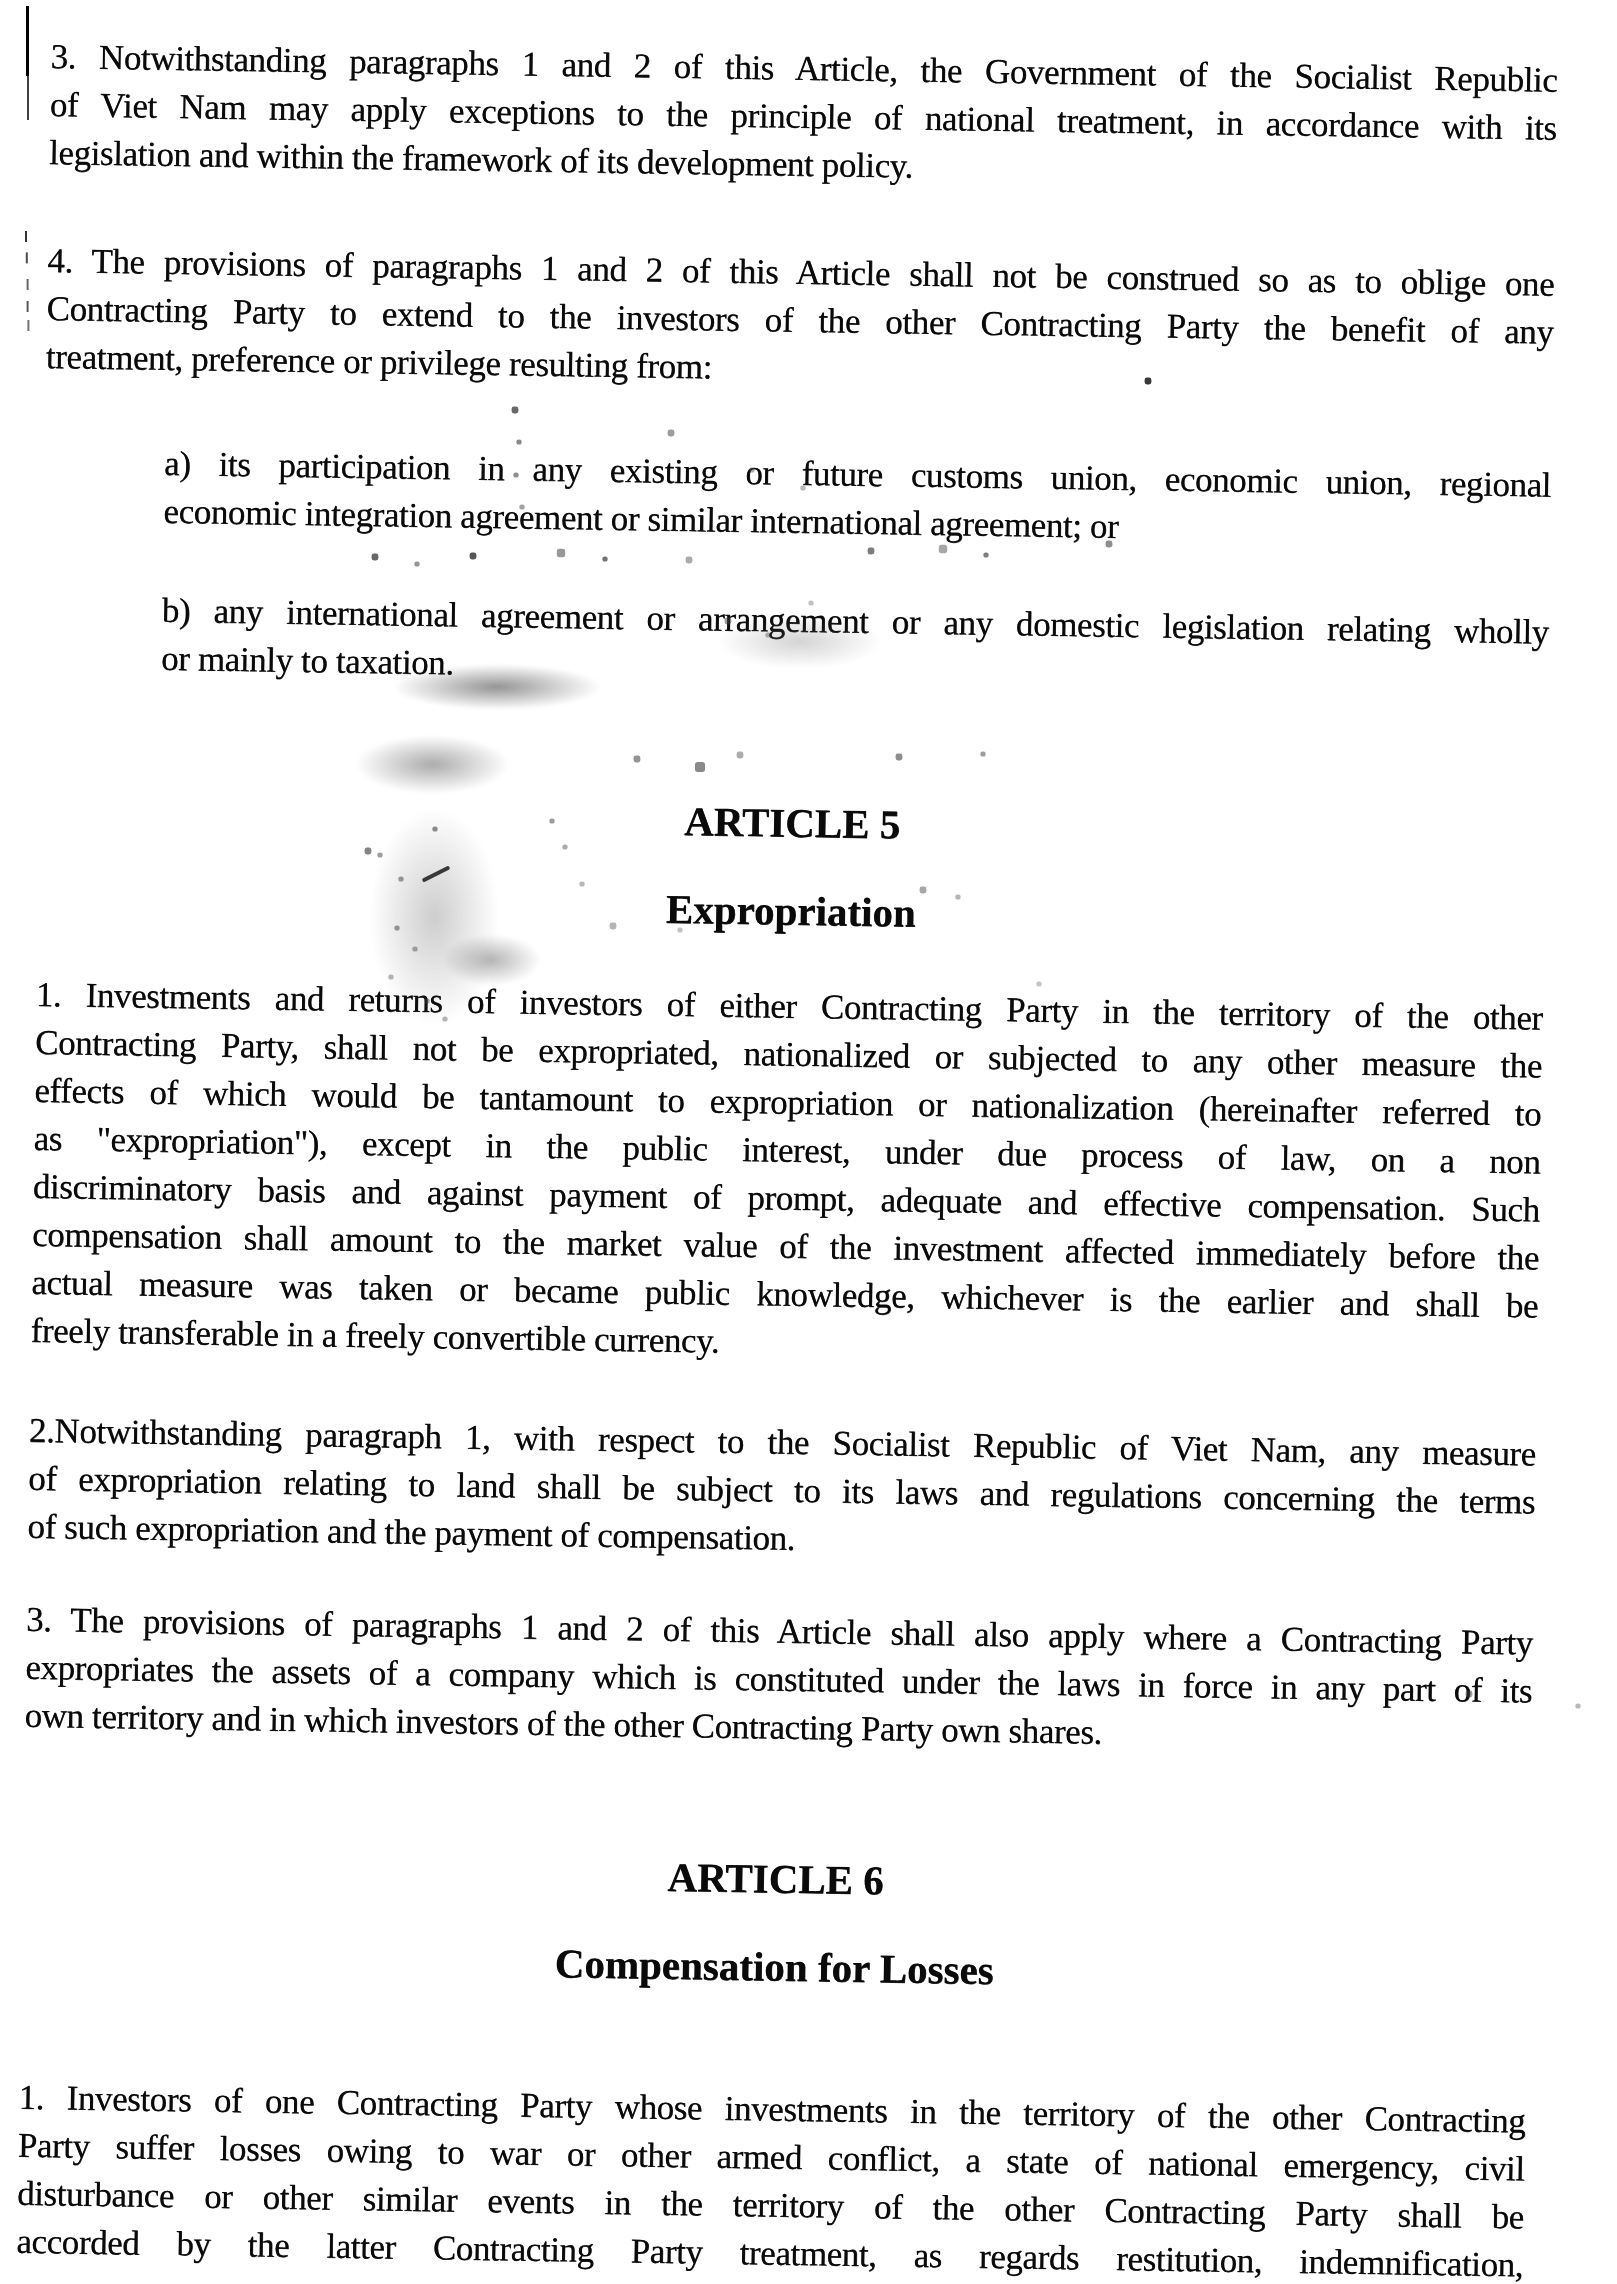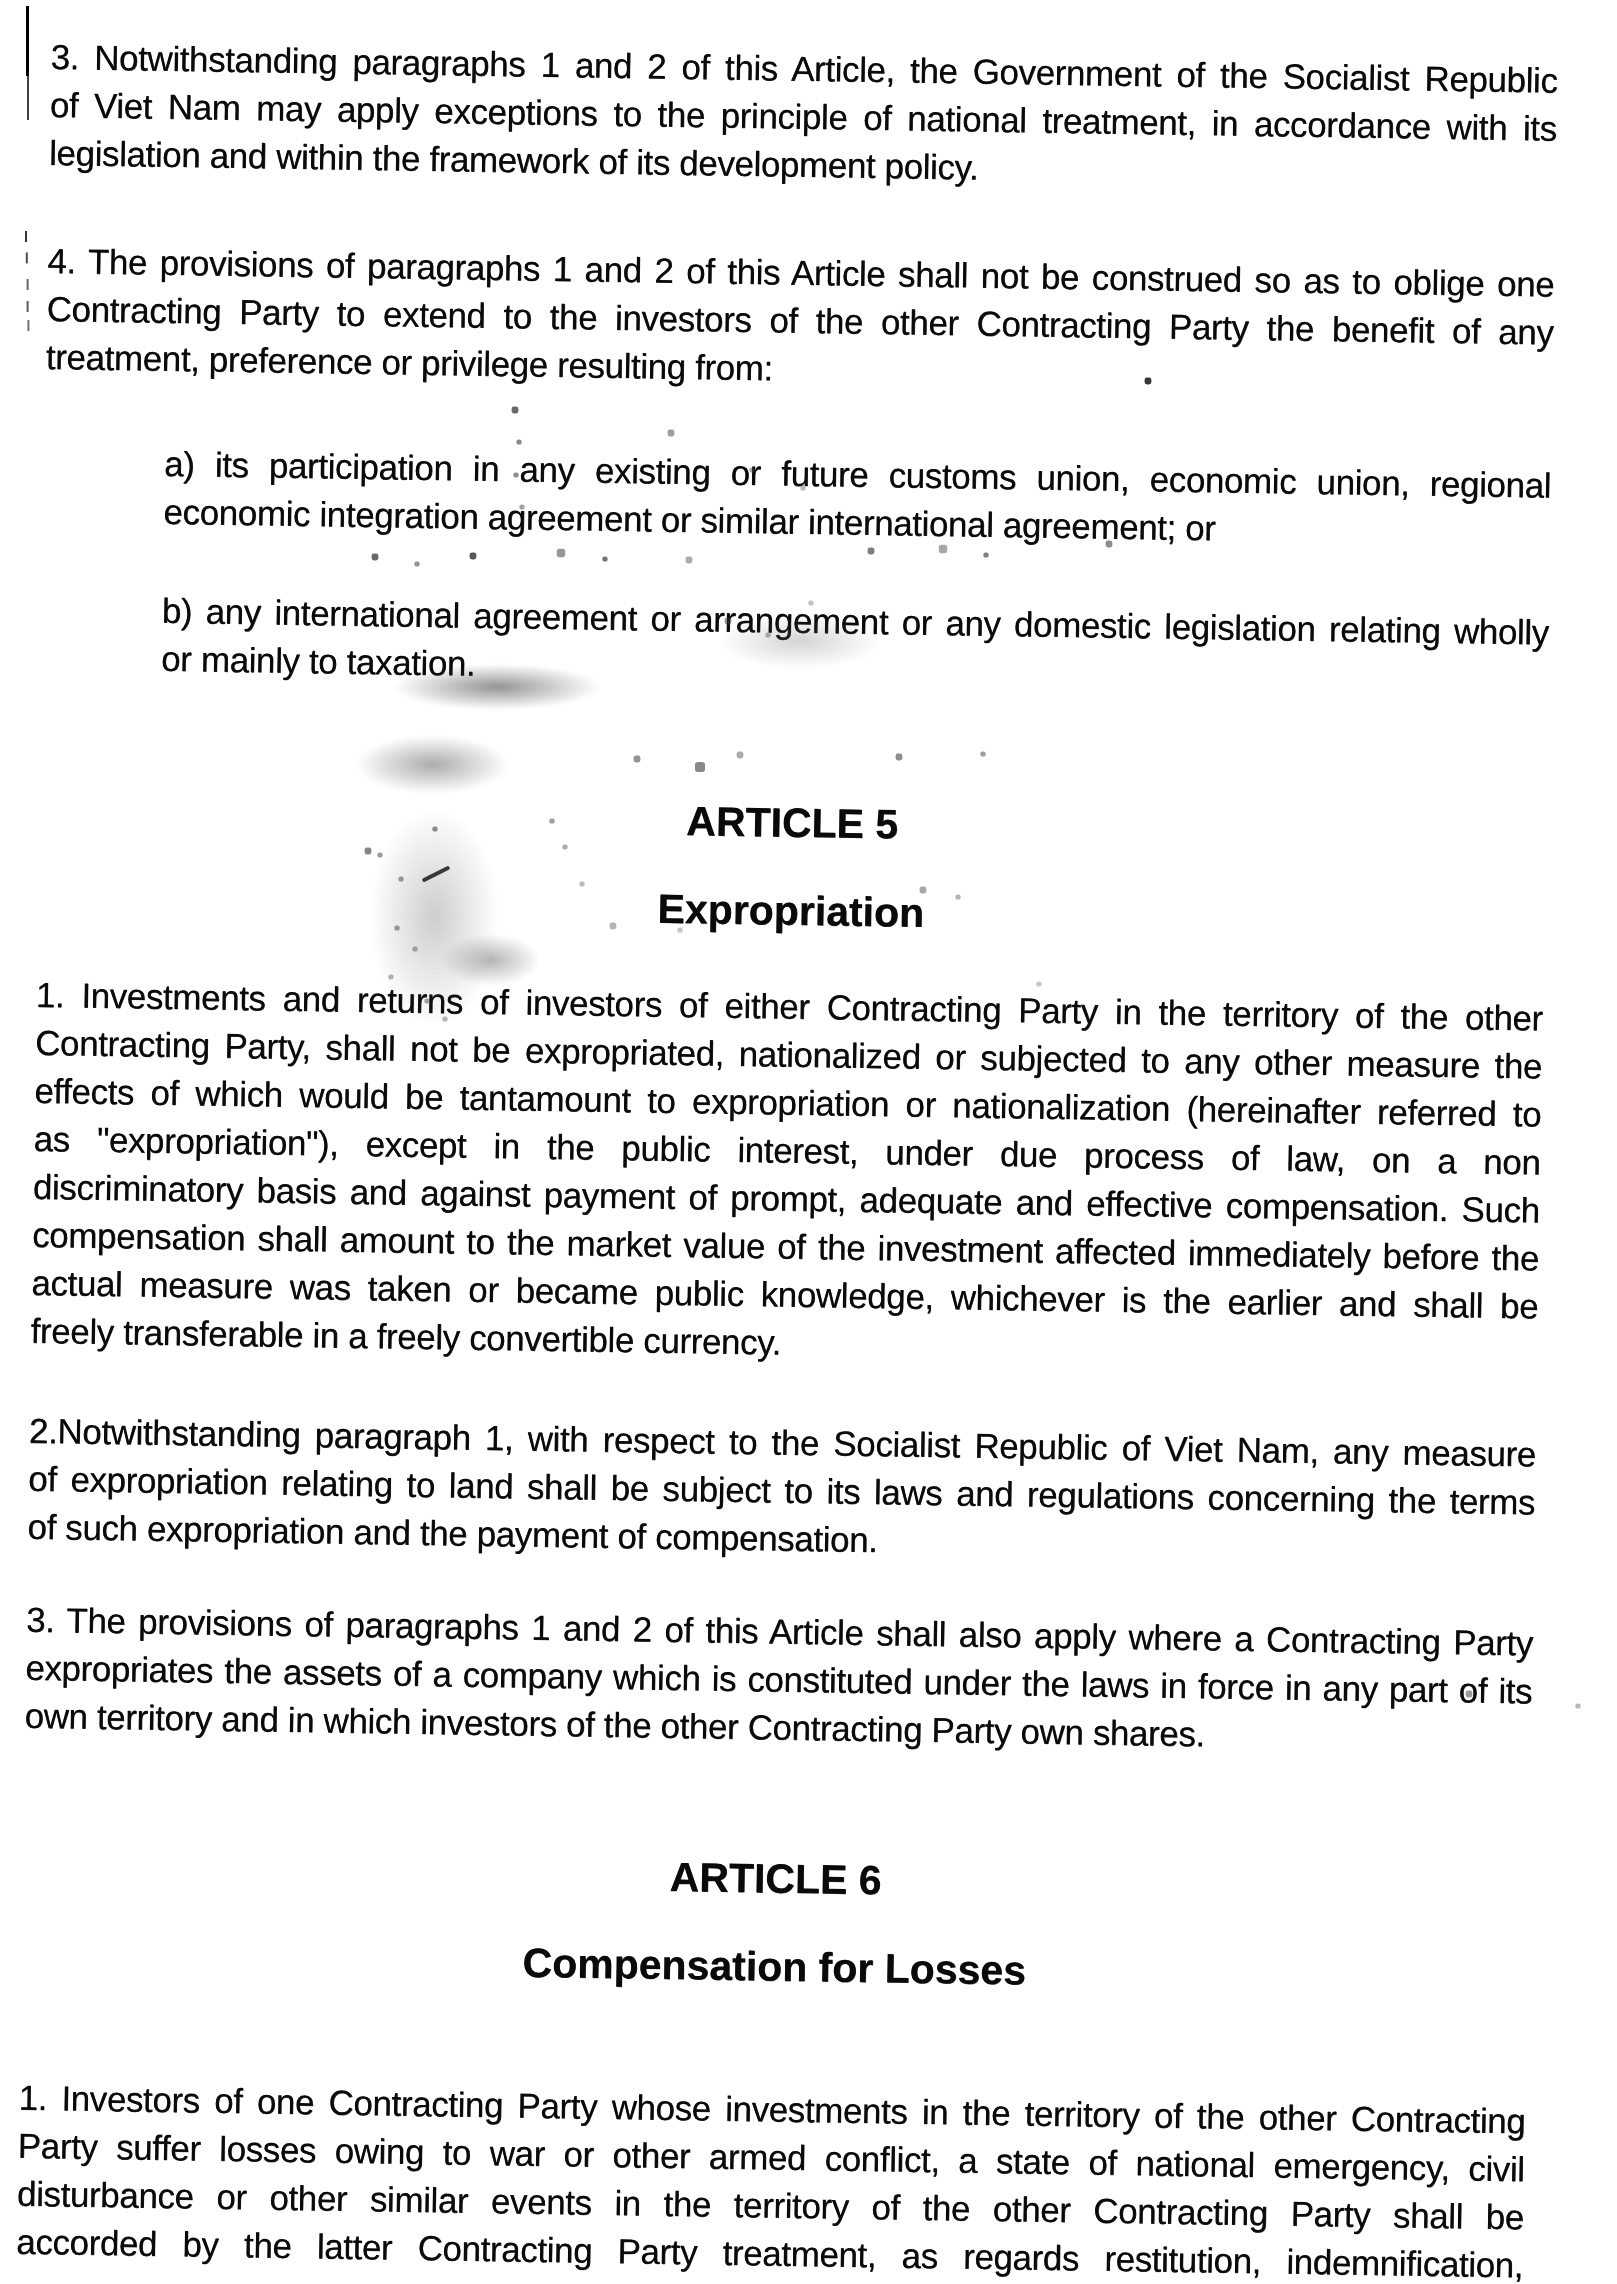--- a/index.html
+++ b/index.html
@@ -1,20 +1,20 @@
 <!DOCTYPE html>
 <html style="--ink: #0a0a0a; --paper: #ffffff;font-size:12.7px"><head>
 <meta charset="utf-8">
 <style>
   :root { --ink:#0a0a0a; --paper:#ffffff; }
   html,body { margin:0; padding:0; background:var(--paper); }
   .page {
     position:relative; width:1618px; height:2284px;
     background:var(--paper); overflow:hidden;
-    font-family:Liberation Sans, sans-serif;
+    font-family:Liberation Serif, serif;
     color:var(--ink);
   }
   .content {
     position:absolute; left:51px; top:33px; width:1507px;
     transform:rotate(0.9deg); transform-origin:0 0;
   }
   .para {
     font-size:35px; line-height:48px; letter-spacing:-0.4px;
     text-shadow:0.3px 0.3px 0.4px rgba(0,0,0,0.75);
   }

